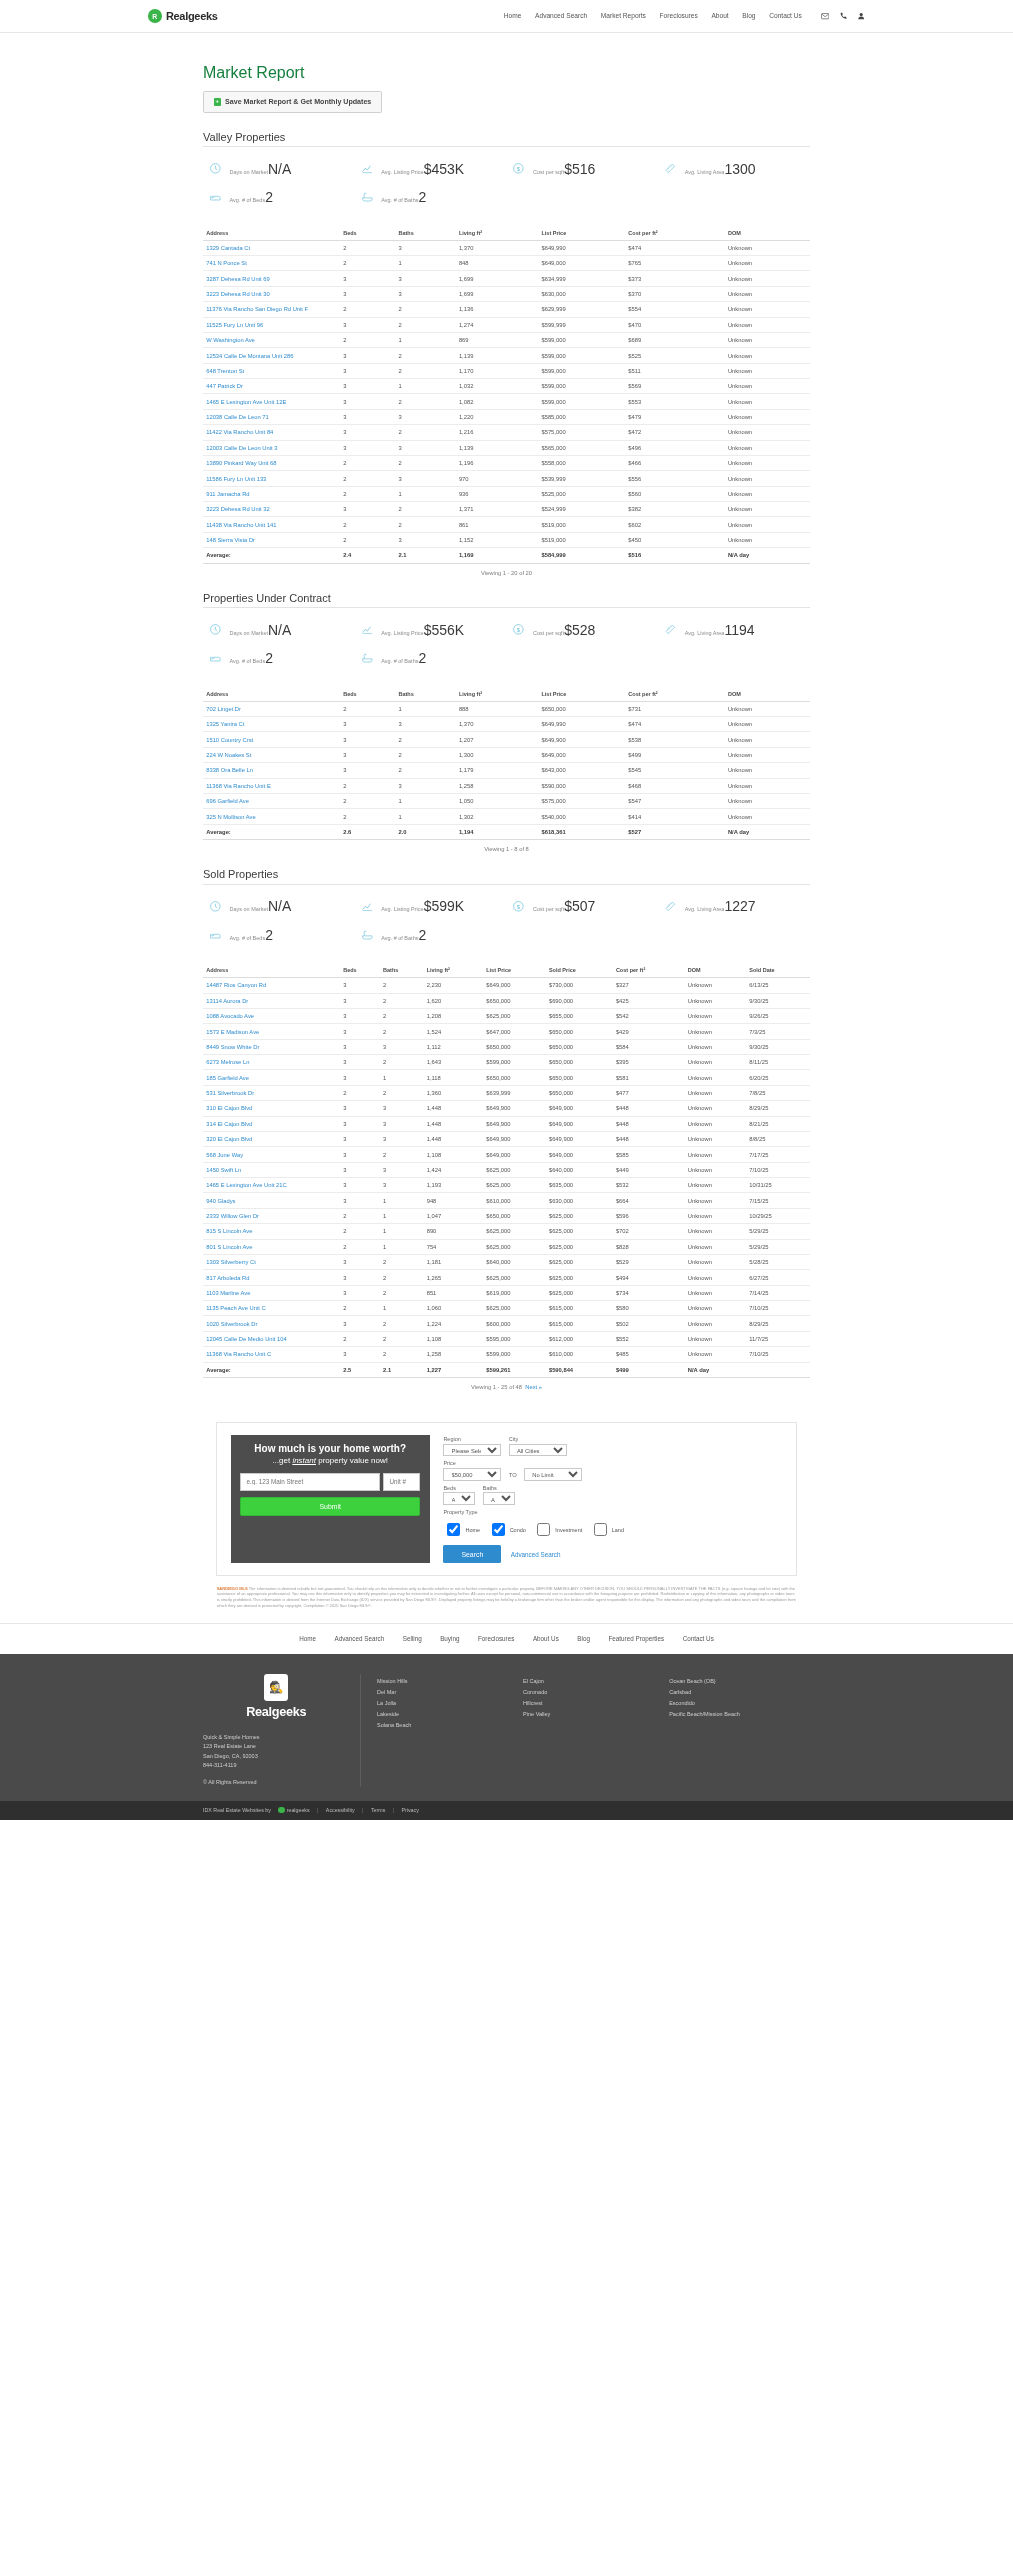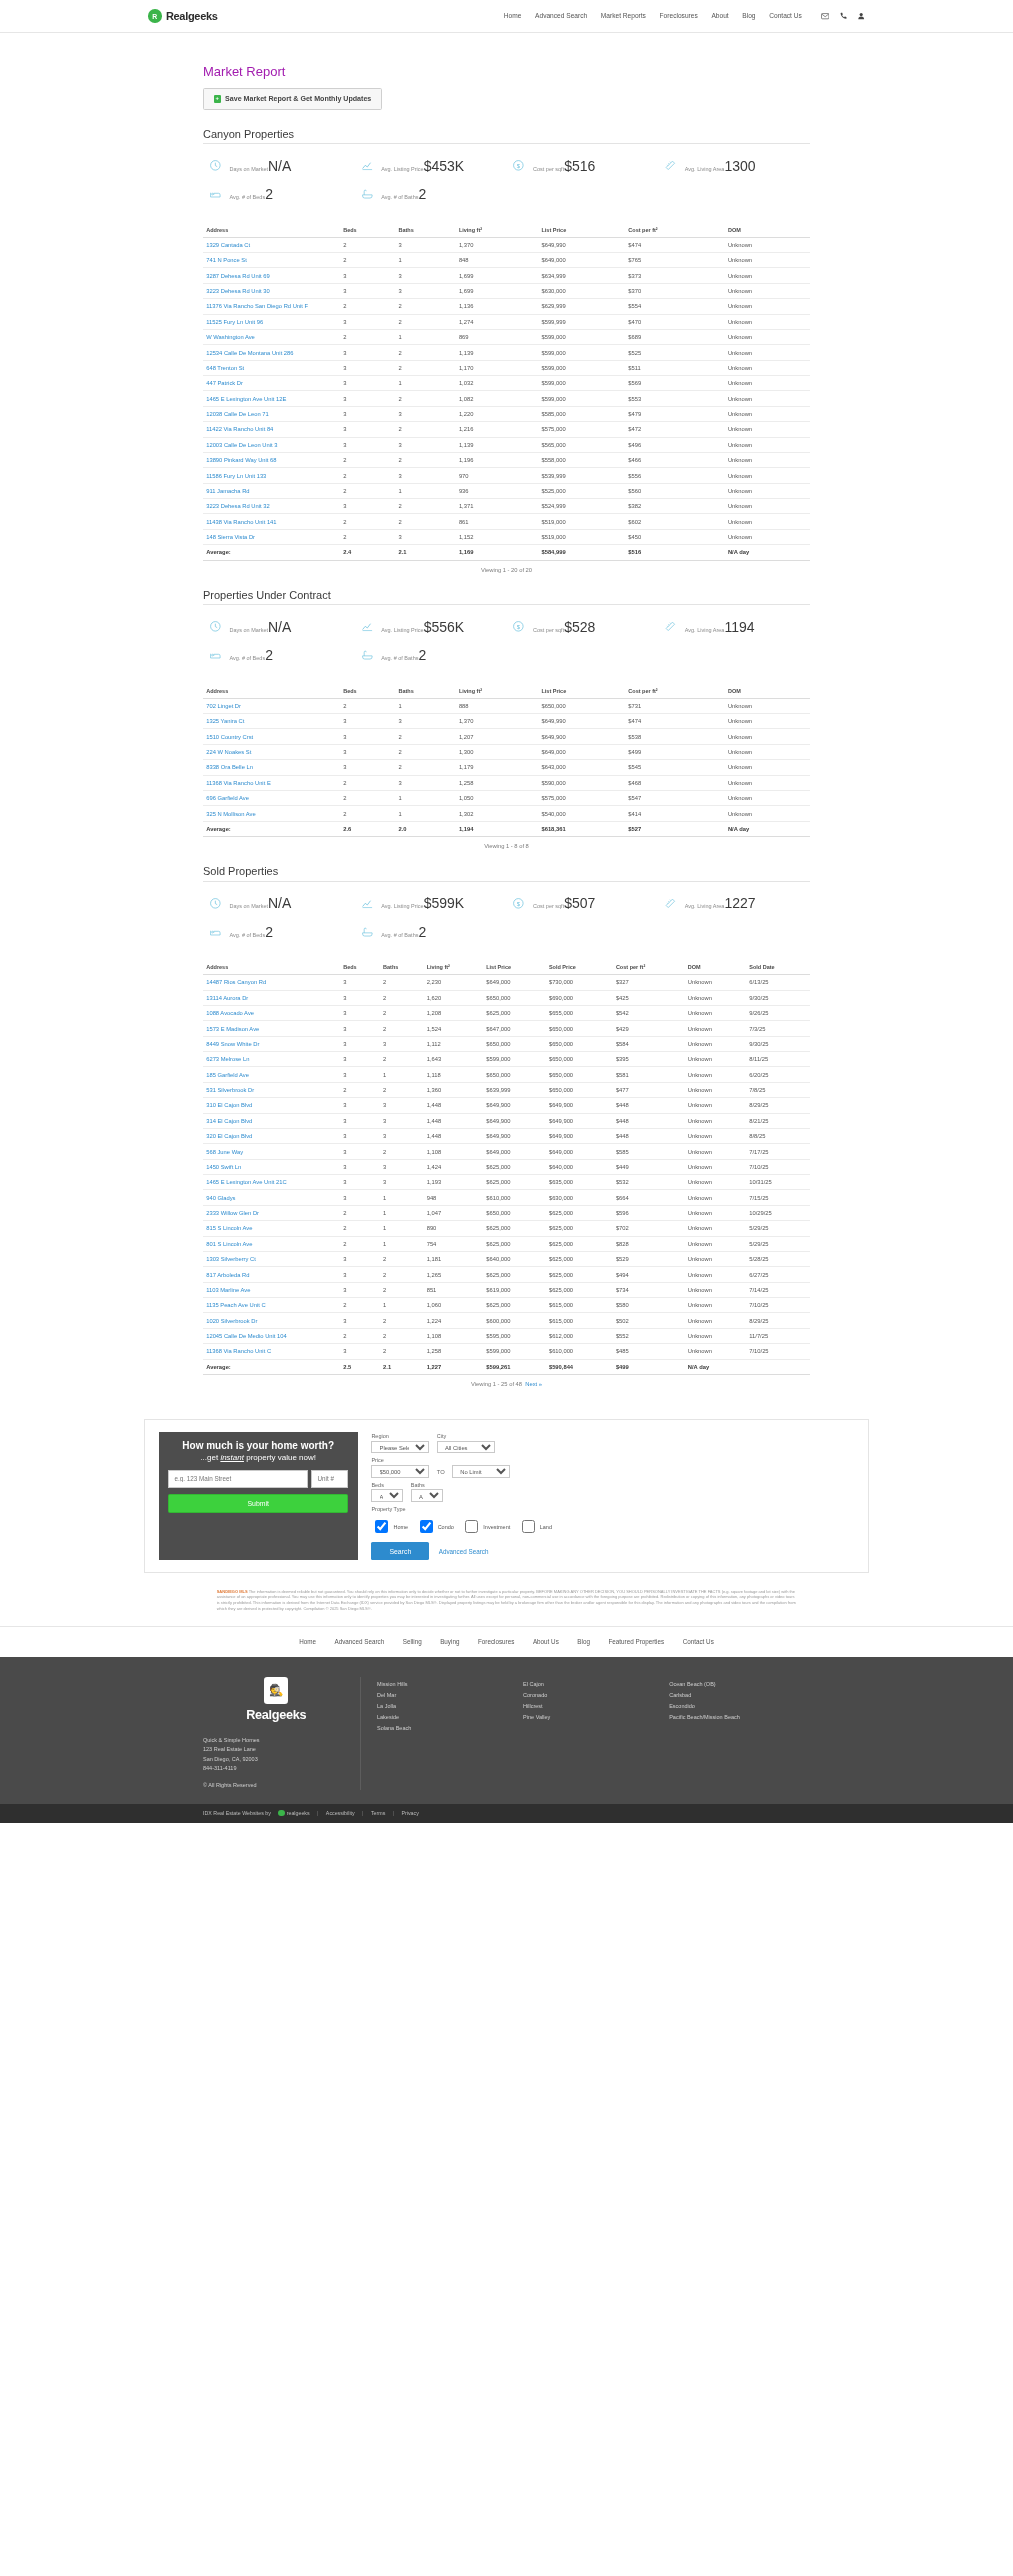--- a/index.html
+++ b/index.html
@@ -44,23 +44,23 @@
     width:1013px;
     padding:0;
   }
   .content {
     width:607px;
     margin:0 auto;
     padding-top:14.8px;
   }
 
   h1.page-title {
-    font-size:13px;
+    font-size:16px;
     font-weight:normal;
-    color:#a21caf;
+    color:#15803d;
     margin:16px 0 9.5px 0;
   }
 
   .save-btn {
     display:inline-flex;
     align-items:center;
     gap:4.2px;
     border:0.5px solid #cfcfcf;
     background:#f7f7f7;
     border-radius:1.6px;
@@ -142,22 +142,22 @@
   .viewing {
     text-align:center;
     font-size:5.8px;
     color:#7b7b7b;
     padding:6.3px 0 16px 0;
   }
   .viewing a { color:#2d8bce; }
 
   
   .bottom-panel {
-    width:725px;
-    margin:16px auto 16px auto;
+    width:581px;
+    margin:16px auto 10px auto;
     border:0.5px solid #e4e4e4;
     background:#fff;
     display:flex;
     padding:11.6px 13.7px;
     gap:13.7px;
   }
   .valuation {
     width:199px;
     background:#4d4d4d;
     padding:8.4px 9.5px 9.5px 9.5px;
@@ -321,21 +321,21 @@
   <div class="content">
 
     <h1 class="page-title">Market Report</h1>
 
     <div class="save-btn">
       <span class="plus">+</span>
       <span>Save Market Report &amp; Get Monthly Updates</span>
     </div>
 
     
-    <h2 class="section-title">Canyon Properties</h2>
+    <h2 class="section-title">Valley Properties</h2>
     <div class="stats">
       <div class="stat">
         <span class="ico">
             <svg width="12.7" height="12.7" viewBox="0 0 24 24">
               <circle cx="12" cy="12" r="9" fill="none" stroke="#6fc3df" stroke-width="1.4"></circle>
               <path d="M12 7v5.5l3.5 2" fill="none" stroke="#6fc3df" stroke-width="1.4"></path>
             </svg>
           </span>
         <span class="txt"><span class="lbl">Days on Market</span><span class="val">N/A</span></span>
       </div>

